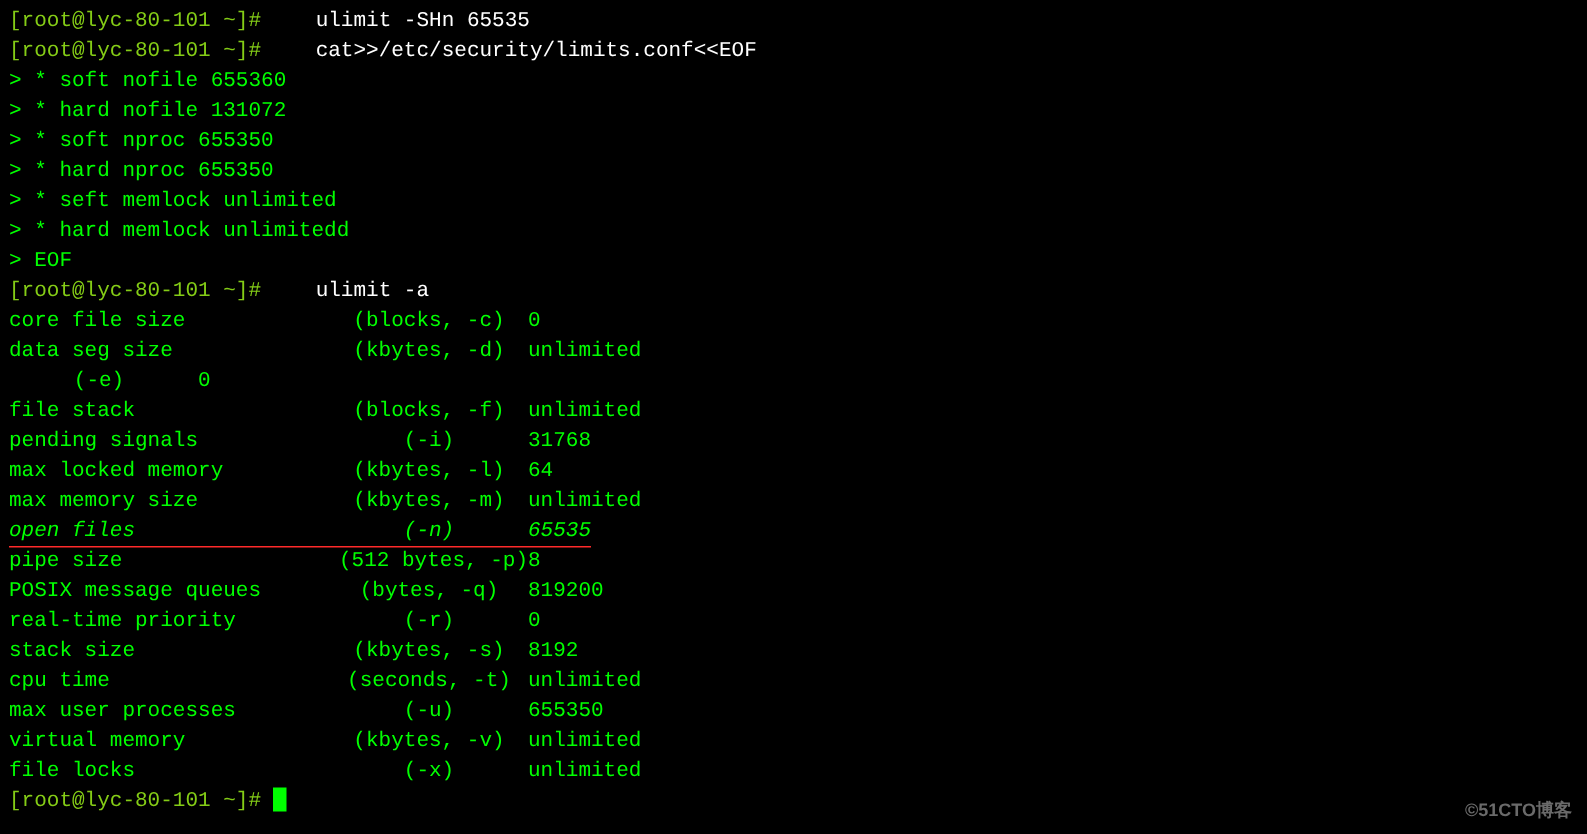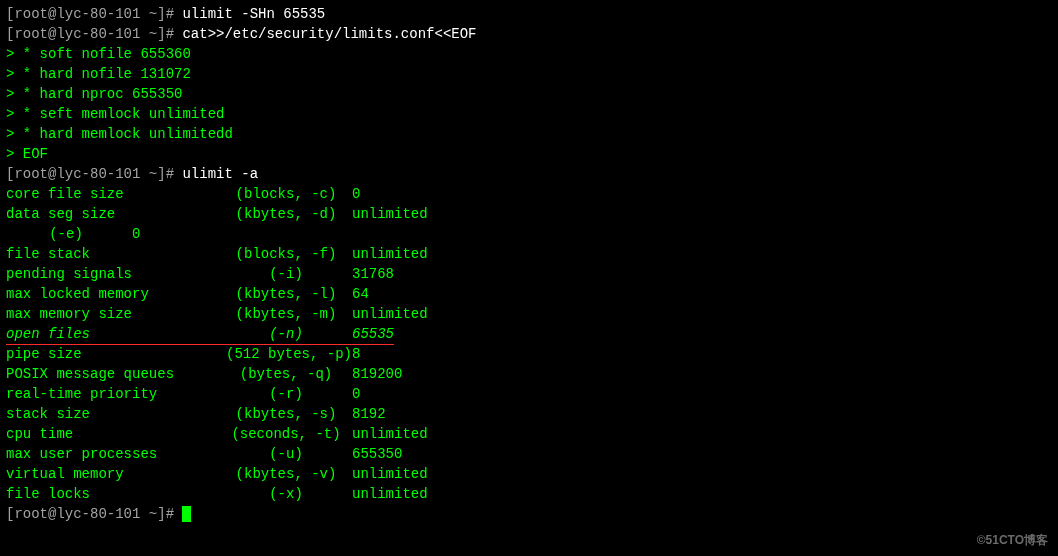--- a/index.html
+++ b/index.html
@@ -15,22 +15,22 @@
       color: #00ff00;
       padding: 4px 6px;
       width: 1058px;
       height: 556px;
       overflow: hidden;
       position: relative;
     }
     .line {
       white-space: pre;
     }
-    .prompt-user { color: #a3a3a3; text-align: center; }
-    .prompt-cmd { color: #ffffff; }
+    .prompt-user { color: #84cc16; text-align: center; }
+    .prompt-cmd { color: #ffffff; margin-left: 28px; }
     .ulimit-row {
       display: flex;
     }
     .ulimit-label {
       width: 220px;
       display: inline-block;
     }
     .ulimit-spec {
       width: 120px;
       text-align: center;
@@ -76,20 +76,21 @@
   </style>
 </head>
 <body>
 
 <div>
   <div class="line"><span class="prompt-user">[root@lyc-80-101 ~]# </span><span class="prompt-cmd">ulimit -SHn 65535</span></div>
   <div class="line"><span class="prompt-user">[root@lyc-80-101 ~]# </span><span class="prompt-cmd">cat&gt;&gt;/etc/security/limits.conf&lt;&lt;EOF</span></div>
   <div id="heredoc-container">
       <div class="line">&gt; * soft nofile 655360</div>
       <div class="line">&gt; * hard nofile 131072</div>
+      <div class="line">&gt; * soft nproc 655350</div>
       <div class="line">&gt; * hard nproc 655350</div>
       <div class="line">&gt; * seft memlock unlimited</div>
       <div class="line">&gt; * hard memlock unlimitedd</div>
       <div class="line">&gt; EOF</div>
     </div>
   <div class="line"><span class="prompt-user">[root@lyc-80-101 ~]# </span><span class="prompt-cmd">ulimit -a</span></div>
   <div id="ulimit-container">
       <div class="ulimit-row line"><span class="ulimit-label">core file size</span><span class="ulimit-spec">(blocks, -c)</span><span class="ulimit-val">0</span></div>
       <div class="ulimit-row line"><span class="ulimit-label">data seg size</span><span class="ulimit-spec">(kbytes, -d)</span><span class="ulimit-val">unlimited</span></div>
       <div class="ulimit-row line"><span class="ulimit-spec">(-e)</span><span class="ulimit-val">0</span></div>

